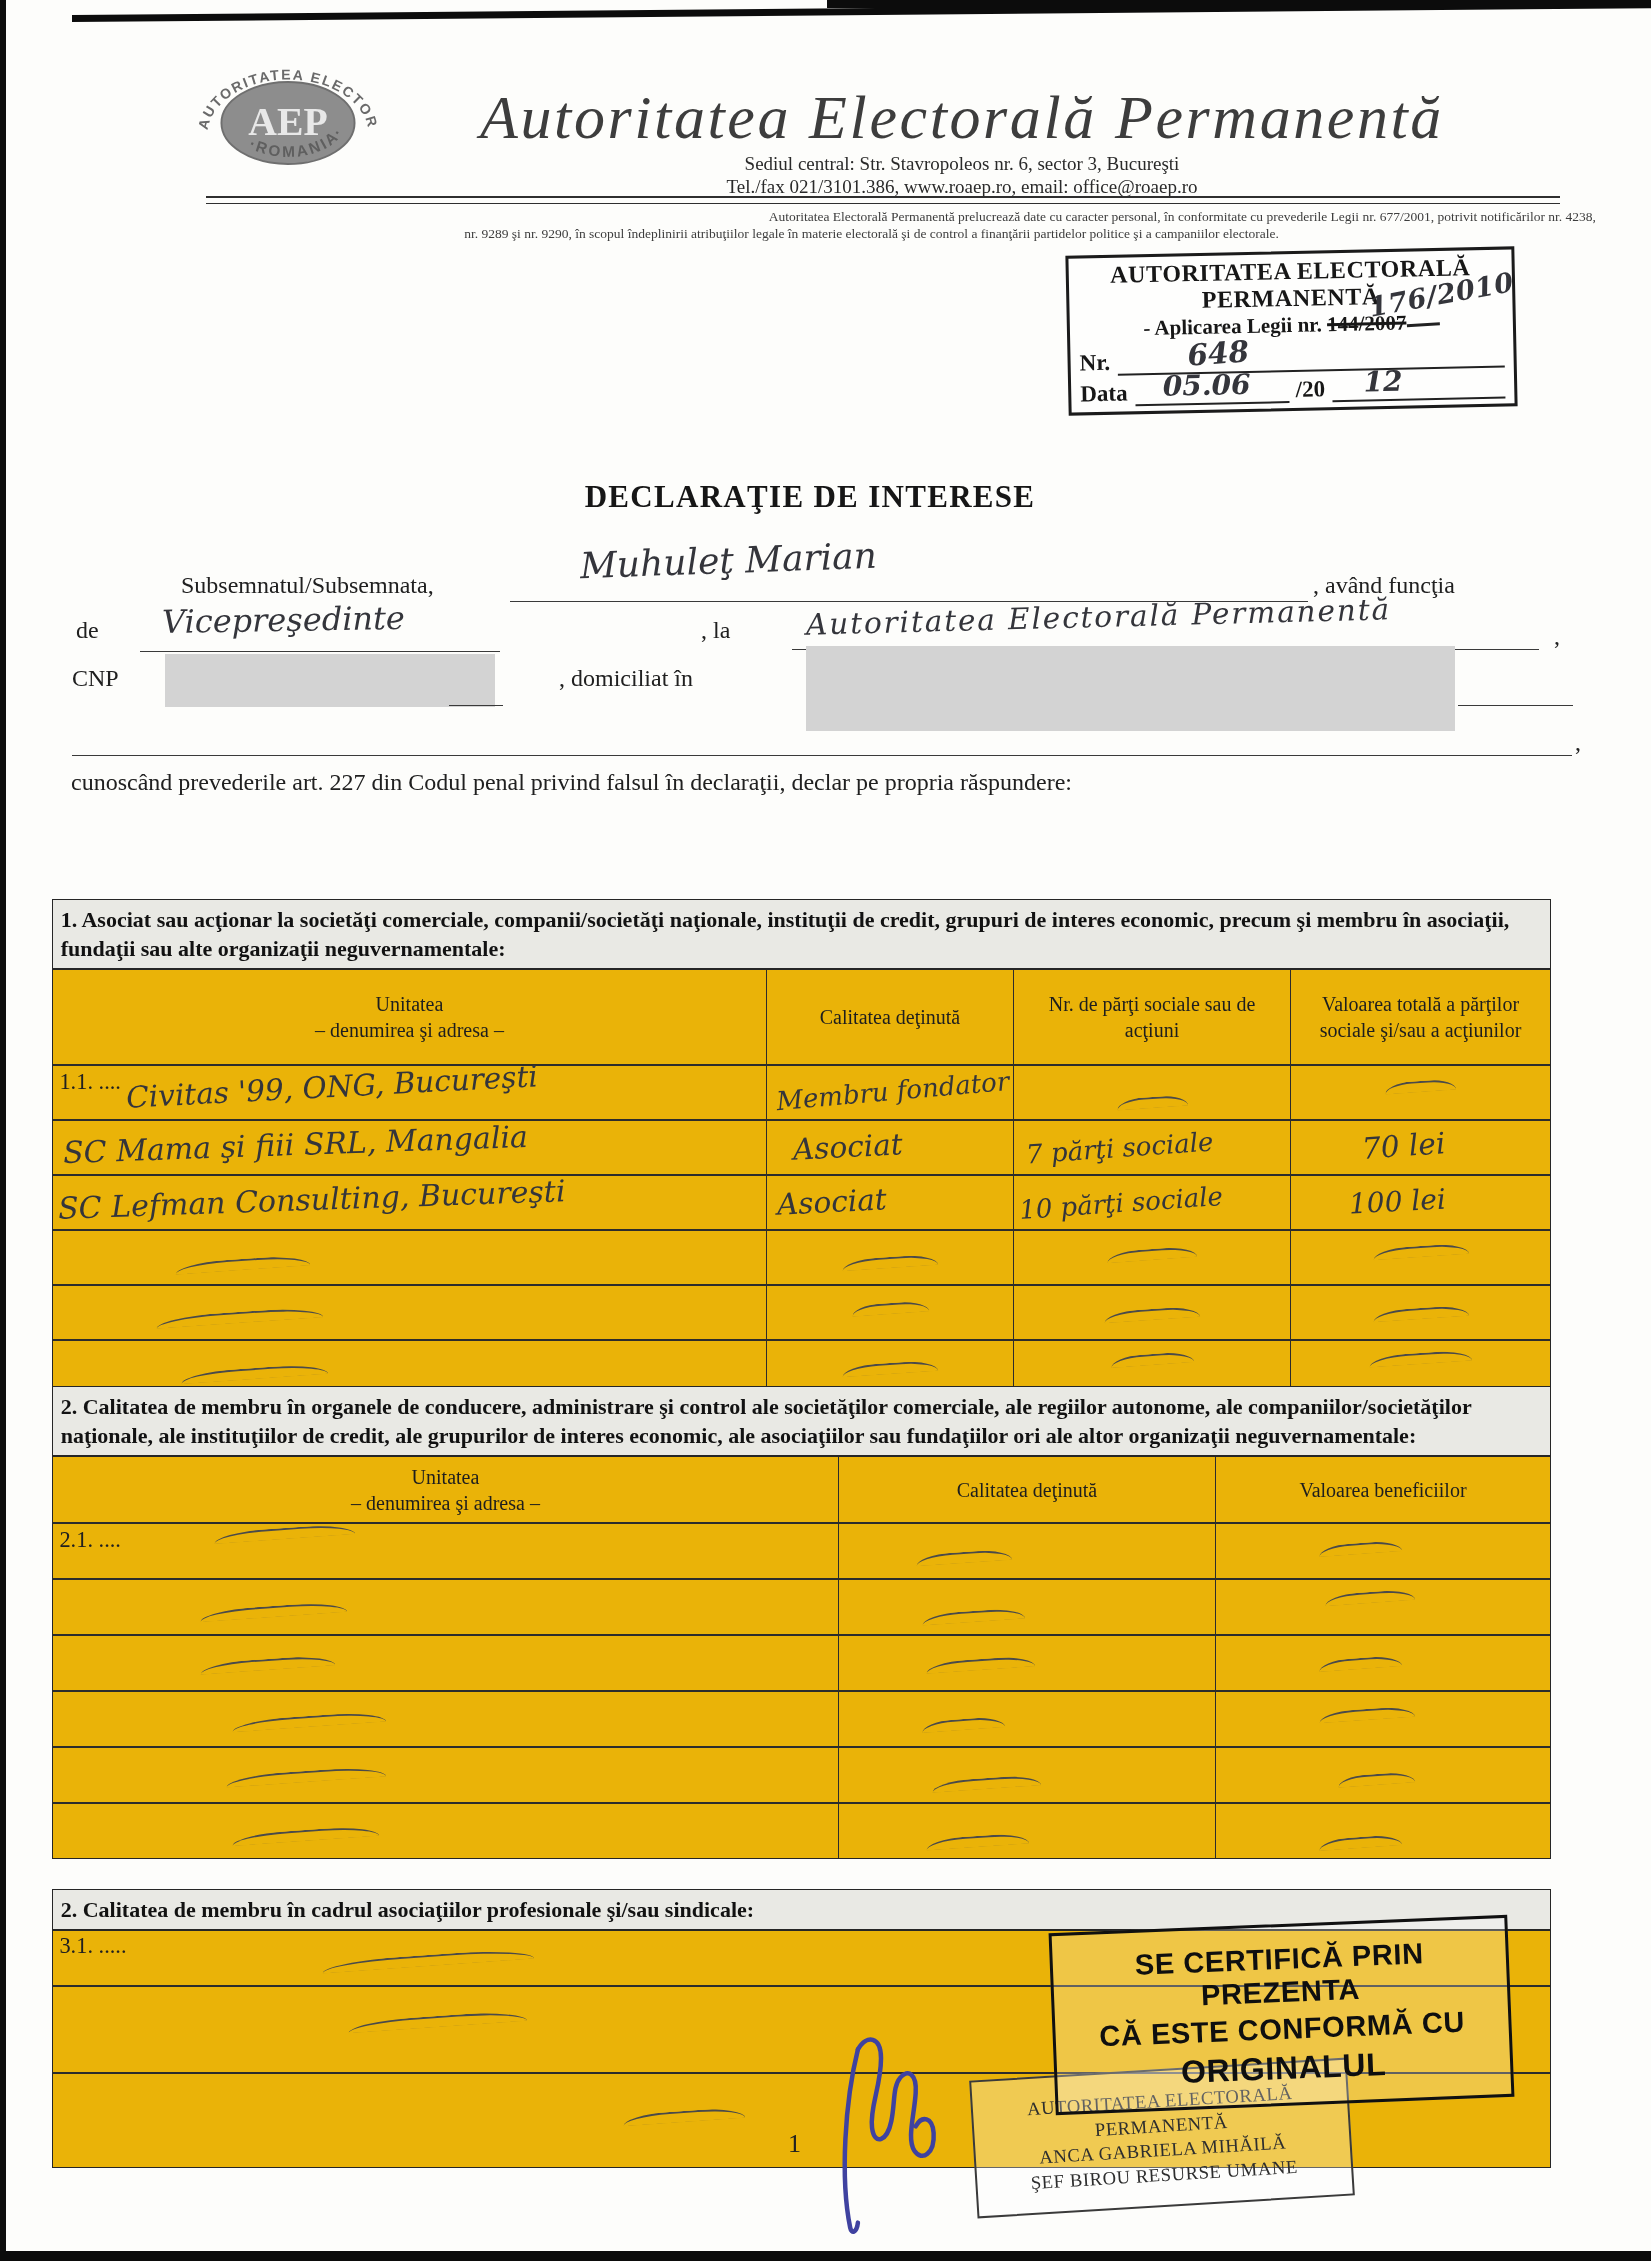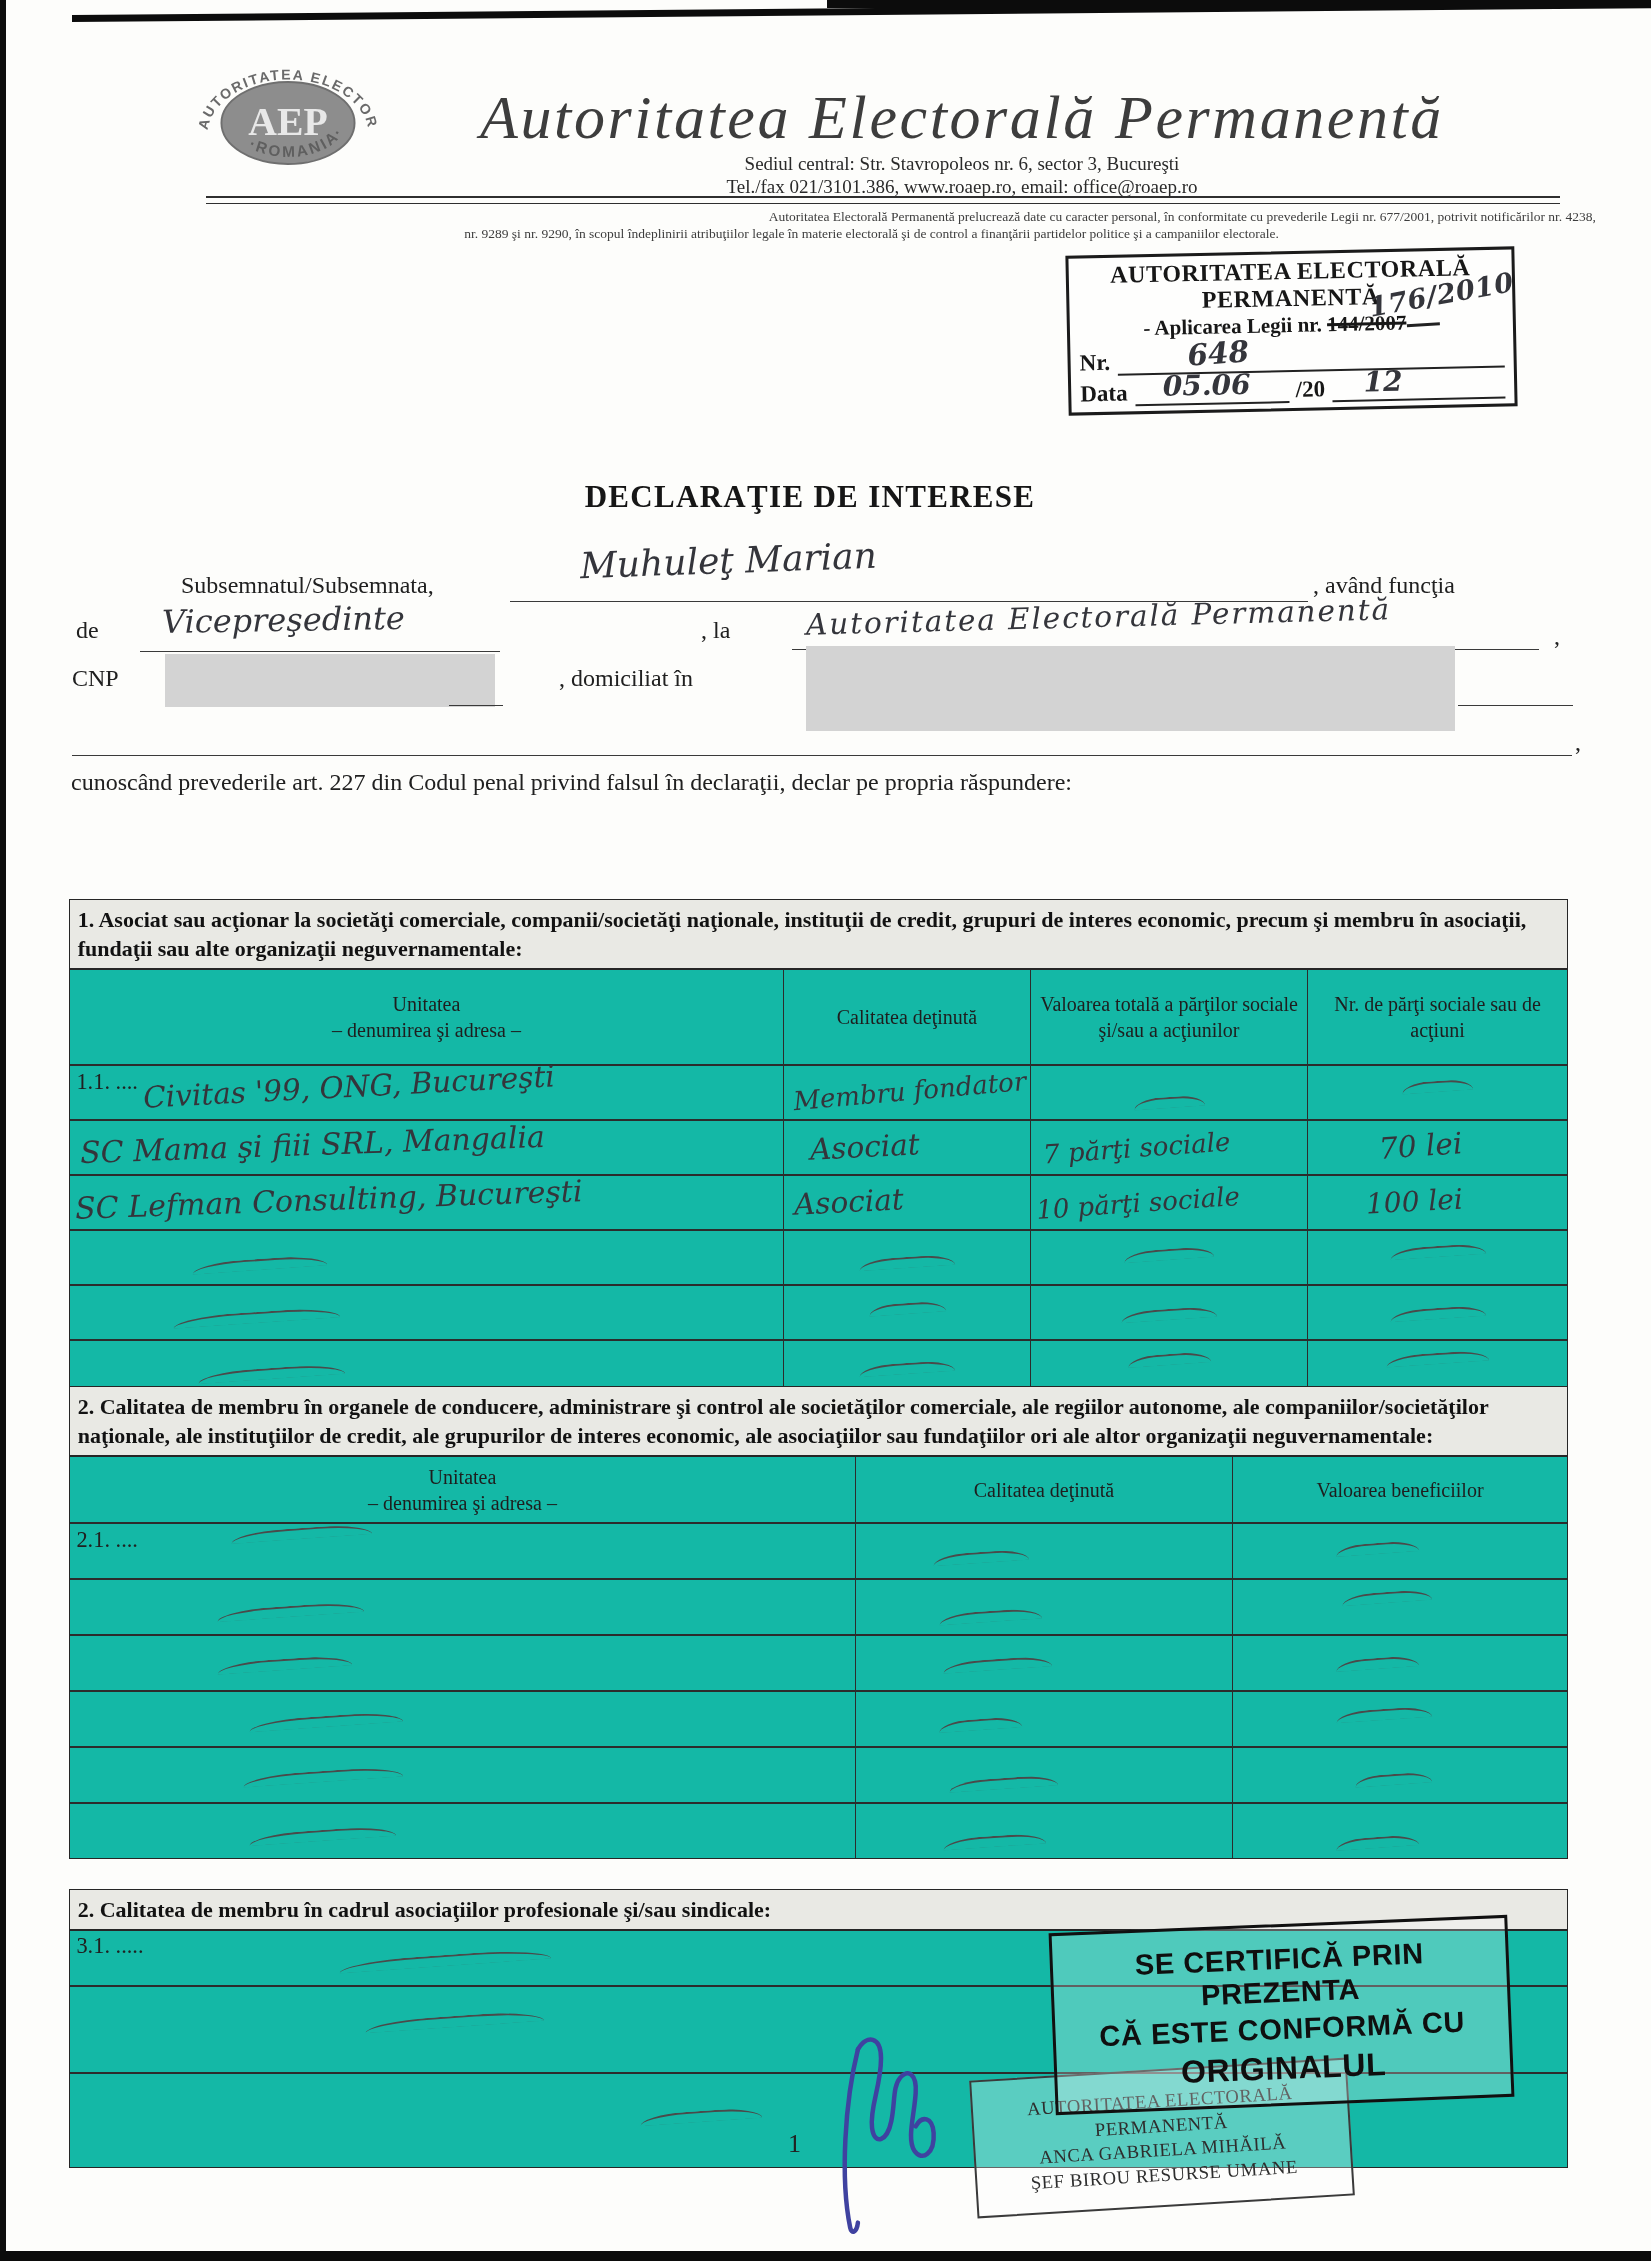--- a/index.html
+++ b/index.html
@@ -36,21 +36,21 @@
   .fill-line .hw{position:absolute;left:18%;bottom:1.3px;}
   .hw{font-family:"DejaVu Serif",serif;font-style:italic;color:#34353b;}
   
   .doc-title{left:541px;top:479px;width:538px;text-align:center;
      font-size:31px;font-weight:bold;letter-spacing:1.3px;color:#161616;}
   .lbl{font-size:24px;color:#202020;}
   .uline{border-bottom:1.9px solid #3a3a3a;height:0;}
   .redact{background:#d3d3d3;}
   .oath{left:71px;top:769px;width:1461px;font-size:24px;color:#202020;}
   
-  .section{left:69px;width:1499px;border:1.9px solid #262626;box-sizing:border-box;background:#14b8a6;}
+  .section{left:52px;width:1499px;border:1.9px solid #262626;box-sizing:border-box;background:#eab308;}
   .sec-title{background:#e9e9e4;border-bottom:2.6px solid #262626;
      font-size:22px;font-weight:bold;line-height:29.5px;padding:4.5px 7.7px;color:#121212;}
   .grid{display:grid;}
   .s1cols{grid-template-columns:714px 247px 277px 1fr;}
   .s2cols{grid-template-columns:786px 377px 1fr;}
   .cell{border-right:1.9px solid #2c2c2c;position:relative;box-sizing:border-box;overflow:visible;}
   .cell:last-child{border-right:none;}
   .thead .cell{display:flex;align-items:center;justify-content:center;text-align:center;
      font-size:20px;line-height:26px;color:#1e1e1e;padding:3.8px 6.4px;}
   .thead{border-bottom:2.6px solid #2c2c2c;}
@@ -161,22 +161,22 @@
 
   <div class="abs oath">cunoscând prevederile art. 227 din Codul penal privind falsul în declaraţii, declar pe propria răspundere:</div>
 
   <div class="abs section" style="top:899px;">
     <div class="sec-title">1. Asociat sau acţionar la societăţi comerciale, companii/societăţi naţionale, instituţii de credit, grupuri de interes economic, precum şi membru în asociaţii, fundaţii sau alte organizaţii neguvernamentale:</div>
     <div class="grid s1cols thead" style="height:94px;">
       <div class="cell">
         <span><span>Unitatea</span><br><span>– denumirea şi adresa –</span></span>
       </div>
       <div class="cell">Calitatea deţinută</div>
+      <div class="cell">Nr. de părţi sociale sau de acţiuni</div>
       <div class="cell">Valoarea totală a părţilor sociale şi/sau a acţiunilor</div>
-      <div class="cell">Nr. de părţi sociale sau de acţiuni</div>
     </div>
 
     <div class="grid s1cols trow" style="height:53px;">
       <div class="cell">
         <span class="rowlab">1.1. ....</span>
         <span class="hw hw-cell" style="font-size:29.5px;transform:rotate(-3deg);position:relative;top:3.8px;left:2.6px;">Civitas '99, ONG, Bucureşti</span>
       </div>
       <div class="cell">
         <span class="hw hw-cell" style="font-size:26px;transform:rotate(-5deg);position:relative;top:10.3px;left:9px;">Membru fondator</span>
       </div>

